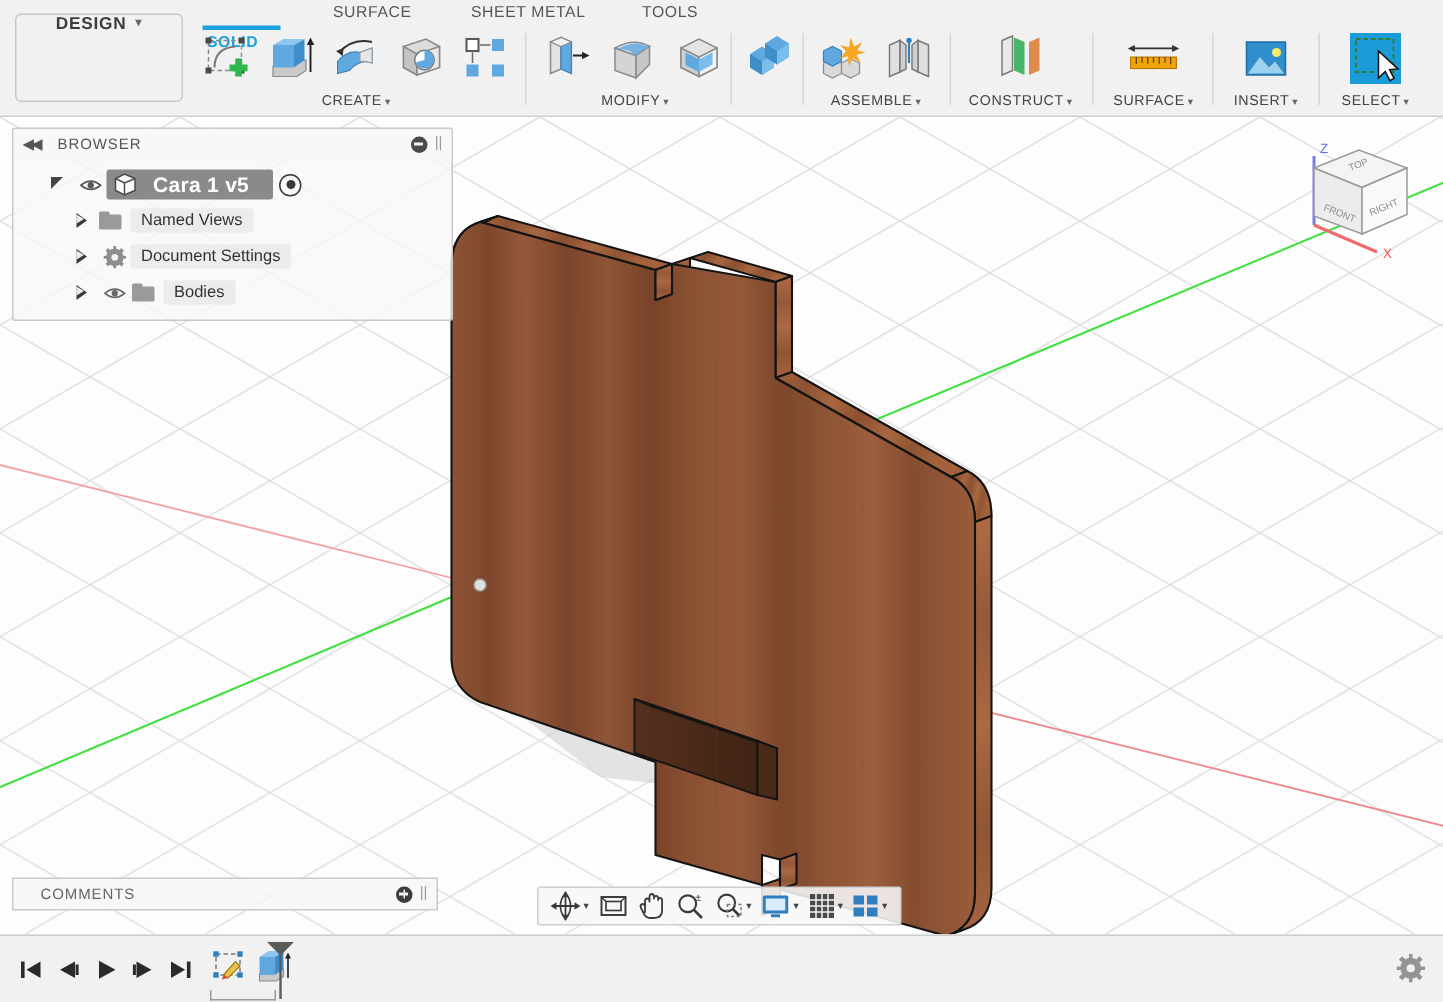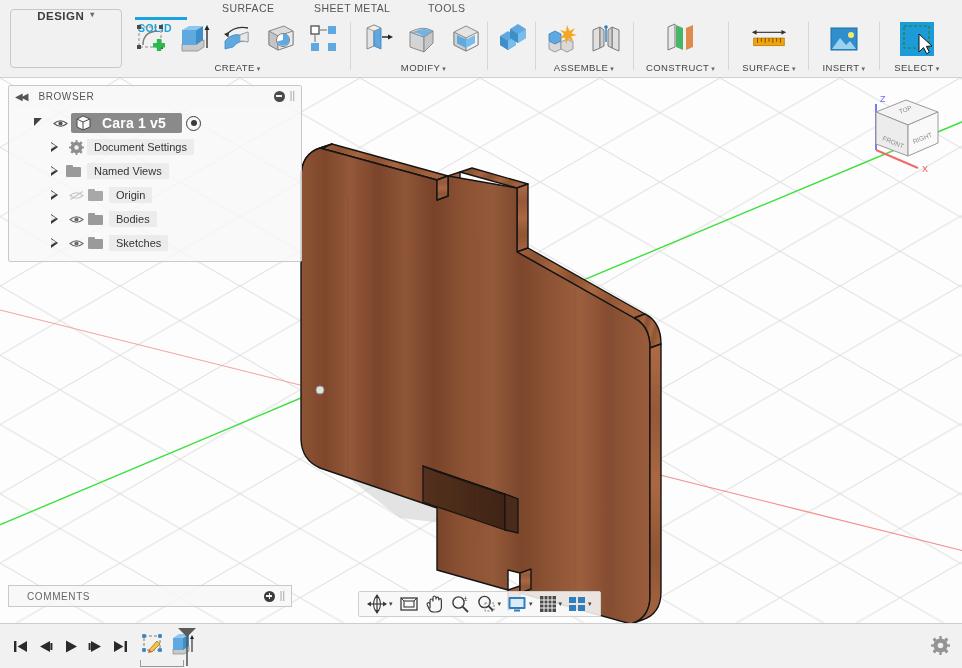--- a/index.html
+++ b/index.html
@@ -581,95 +581,65 @@
           <span class="radio-dot">
               <i></i>
             </span>
         </div>
 
         <div class="trow" style="padding-left:34px;">
           <span class="tw">
               <span class="arrow-o"></span>
             </span>
           <span class="eye">
+              <span class="folder"></span>
+            </span>
+          <span class="tlabel">Named Views</span>
+        </div>
+
+        <div class="trow" style="padding-left:34px;">
+          <span class="tw">
+              <span class="arrow-o"></span>
+            </span>
+          <span class="eye">
             <svg width="15" height="15" viewBox="0 0 16 16">
               <g fill="#8e8e8e">
                 <circle cx="8" cy="8" r="6.2"></circle>
                 <rect x="7" y="0" width="2" height="3"></rect>
                   <rect x="7" y="13" width="2" height="3"></rect>
                 <rect x="0" y="7" width="3" height="2"></rect>
                   <rect x="13" y="7" width="3" height="2"></rect>
                 <rect x="2" y="2" width="2.6" height="2.6" transform="rotate(45 3.3 3.3)"></rect>
                 <rect x="11.4" y="11.4" width="2.6" height="2.6" transform="rotate(45 12.7 12.7)"></rect>
                 <rect x="11.4" y="2" width="2.6" height="2.6" transform="rotate(45 12.7 3.3)"></rect>
                 <rect x="2" y="11.4" width="2.6" height="2.6" transform="rotate(45 3.3 12.7)"></rect>
               </g>
               <circle cx="8" cy="8" r="2.4" fill="#f2f2f2"></circle>
             </svg>
           </span>
           <span class="tlabel">Document Settings</span>
         </div>
 
-        <div class="trow" style="padding-left:34px;">
-          <span class="tw">
-              <span class="arrow-o"></span>
-            </span>
-          <span class="eye">
-              <span class="folder"></span>
-            </span>
-          <span class="tlabel">Named Views</span>
-        </div>
-
-        <div class="trow" style="padding-left:34px;">
-          <span class="tw">
-              <span class="arrow-o"></span>
-            </span>
-          <span class="eye">
-            <svg width="15" height="11" viewBox="0 0 15 11">
-                <path d="M1 5.5 Q7.5 0 14 5.5 Q7.5 11 1 5.5 Z" fill="none" stroke="#c4c4c4" stroke-width="1.1"></path>
-                <line x1="1.5" y1="9.5" x2="13.5" y2="1.5" stroke="#c4c4c4" stroke-width="1.2"></line>
-              </svg>
-          </span>
-          <span class="eye">
-              <span class="folder dim"></span>
-            </span>
-          <span class="tlabel">Origin</span>
-        </div>
 
         <div class="trow" style="padding-left:34px;">
           <span class="tw">
               <span class="arrow-o"></span>
             </span>
           <span class="eye">
             <svg width="15" height="11" viewBox="0 0 15 11">
                 <path d="M1 5.5 Q7.5 0 14 5.5 Q7.5 11 1 5.5 Z" fill="none" stroke="#6a6a6a" stroke-width="1.1"></path>
                 <circle cx="7.5" cy="5.5" r="2.1" fill="#6a6a6a"></circle>
               </svg>
           </span>
           <span class="eye">
               <span class="folder"></span>
             </span>
           <span class="tlabel">Bodies</span>
         </div>
 
-        <div class="trow" style="padding-left:34px;">
-          <span class="tw">
-              <span class="arrow-o"></span>
-            </span>
-          <span class="eye">
-            <svg width="15" height="11" viewBox="0 0 15 11">
-                <path d="M1 5.5 Q7.5 0 14 5.5 Q7.5 11 1 5.5 Z" fill="none" stroke="#6a6a6a" stroke-width="1.1"></path>
-                <circle cx="7.5" cy="5.5" r="2.1" fill="#6a6a6a"></circle>
-              </svg>
-          </span>
-          <span class="eye">
-              <span class="folder"></span>
-            </span>
-          <span class="tlabel">Sketches</span>
-        </div>
       </div>
     </div>
 
     <div class="comments">
       <span class="ctitle">COMMENTS</span>
       <span style="flex:1"></span>
       <span class="plus-ic"></span>
       <span class="grip">||</span>
     </div>
 

